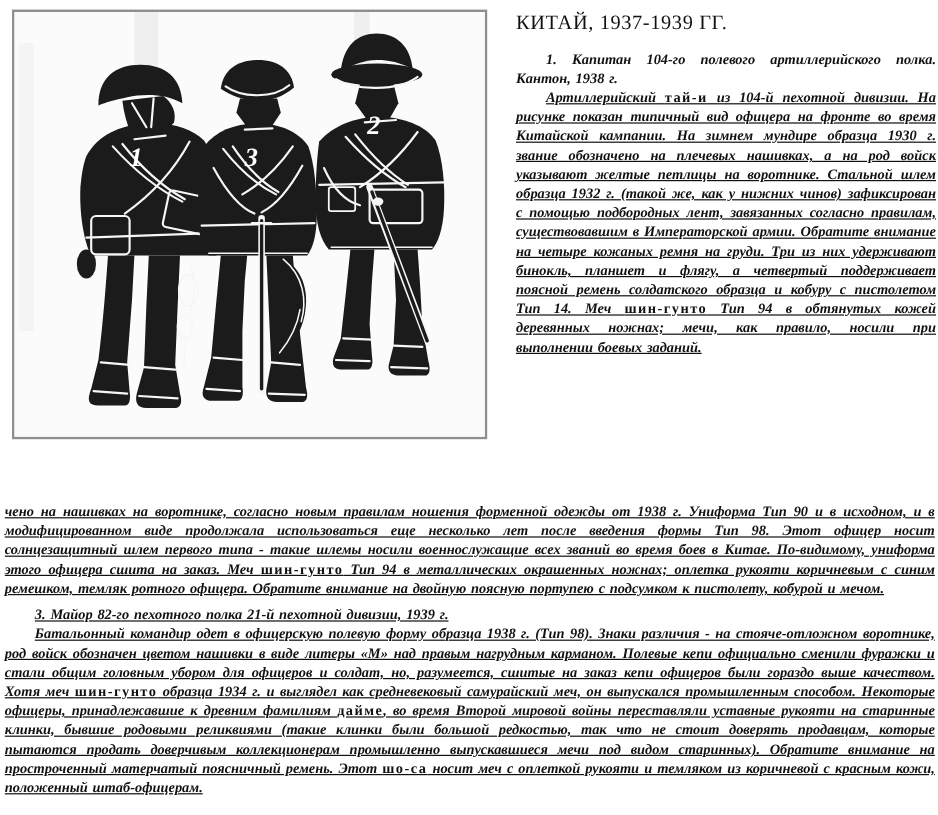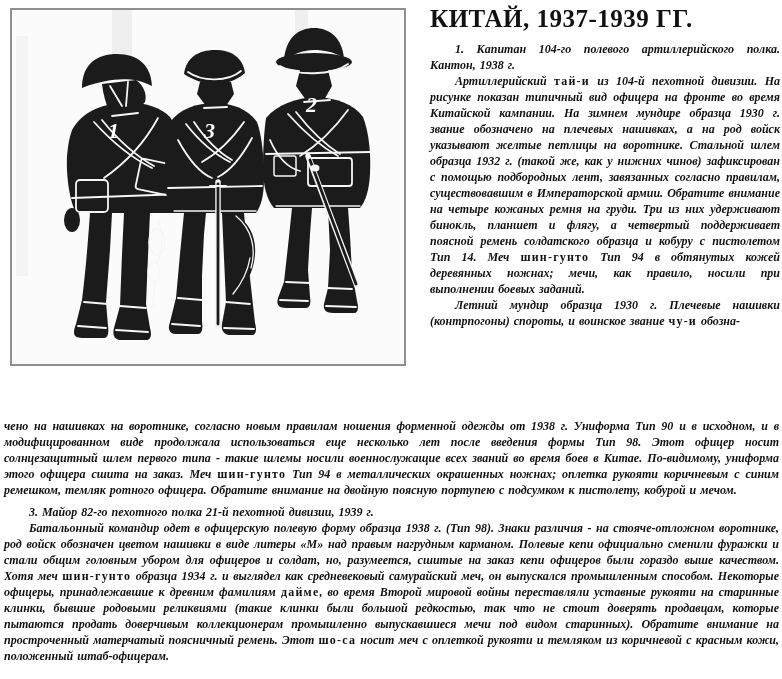--- a/index.html
+++ b/index.html
@@ -27,37 +27,37 @@
     font-family:"Liberation Serif",serif;
     font-weight:bold;font-style:italic;
     font-size:22px;fill:#ffffff;
   }
   
   .col{
     position:absolute;left:430px;top:5px;width:350px;
   }
   .page-title{
     margin:0 0 9px 0;
-    font-size:25px;line-height:27px;
-    font-weight:bold;font-style:normal;
+    font-size:17px;line-height:27px;
+    font-weight:normal;font-style:normal;
     letter-spacing:0.5px;
     white-space:nowrap;
   }
   .heading, .body{
     margin:0;
     font-size:12px;line-height:16px;
     font-weight:bold;font-style:italic;
     text-align:justify;
     word-spacing:1px;
   }
   .heading{text-indent:25px;}
-  .body{text-indent:25px;}
+  .body{text-indent:25px;text-decoration:underline;}
   .noindent{text-indent:0;}
   .gap-top{margin-top:13px;}
-  .gap-top-sm{margin-top:6px;}
+  .gap-top-sm{margin-top:6px;text-decoration:underline;}
   
   .fullwidth{
     position:absolute;left:4px;top:390px;width:775px;margin-top:28px;
   }
   .seg-term{font-style:normal;letter-spacing:1.2px;}
   .seg-text{}
 </style>
 </head>
 <body>
 
@@ -156,21 +156,20 @@
         <ellipse cx="303" cy="158" rx="4.5" ry="3.5" fill="#f6f6f6"></ellipse>
         <text class="fignum" x="294" y="102">2</text>
       </g>
     </svg>
   </div>
 
   <div class="col">
     <h1 class="page-title">КИТАЙ, 1937-1939 ГГ.</h1>
     <p class="heading">1. Капитан 104-го полевого артиллерийского полка. Кантон, 1938 г.</p>
     <p class="body"><span class="seg-text">Артиллерийский </span><span class="seg-term">тай-и</span><span class="seg-text"> из 104-й пехотной дивизии. На рисунке показан типичный вид офицера на фронте во время Китайской кампании. На зимнем мундире образца 1930 г. звание обозначено на плечевых нашивках, а на род войск указывают желтые петлицы на воротнике. Стальной шлем образца 1932 г. (такой же, как у нижних чинов) зафиксирован с помощью подбородных лент, завязанных согласно правилам, существовавшим в Императорской армии. Обратите внимание на четыре кожаных ремня на груди. Три из них удерживают бинокль, планшет и флягу, а четвертый поддерживает поясной ремень солдатского образца и кобуру с пистолетом Тип 14. Меч </span><span class="seg-term">шин-гунто</span><span class="seg-text"> Тип 94 в обтянутых кожей деревянных ножнах; мечи, как правило, носили при выполнении боевых заданий.</span></p>
-    <p class="body"><span class="seg-text">Летний мундир образца 1930 г. Плечевые нашивки (контрпогоны) спороты, и воинское звание </span><span class="seg-term">чу-и</span><span class="seg-text"> обозна-</span></p>
   </div>
 
   <div class="fullwidth">
     <p class="body noindent"><span class="seg-text">чено на нашивках на воротнике, согласно новым правилам ношения форменной одежды от 1938 г. Униформа Тип 90 и в исходном, и в модифицированном виде продолжала использоваться еще несколько лет после введения формы Тип 98. Этот офицер носит солнцезащитный шлем первого типа - такие шлемы носили военнослужащие всех званий во время боев в Китае. По-видимому, униформа этого офицера сшита на заказ. Меч </span><span class="seg-term">шин-гунто</span><span class="seg-text"> Тип 94 в металлических окрашенных ножнах; оплетка рукояти коричневым с синим ремешком, темляк ротного офицера. Обратите внимание на двойную поясную портупею с подсумком к пистолету, кобурой и мечом.</span></p>
     <p class="heading gap-top-sm">3. Майор 82-го пехотного полка 21-й пехотной дивизии, 1939 г.</p>
     <p class="body"><span class="seg-text">Батальонный командир одет в офицерскую полевую форму образца 1938 г. (Тип 98). Знаки различия - на стояче-отложном воротнике, род войск обозначен цветом нашивки в виде литеры «М» над правым нагрудным карманом. Полевые кепи официально сменили фуражки и стали общим головным убором для офицеров и солдат, но, разумеется, сшитые на заказ кепи офицеров были гораздо выше качеством. Хотя меч </span><span class="seg-term">шин-гунто</span><span class="seg-text"> образца 1934 г. и выглядел как средневековый самурайский меч, он выпускался промышленным способом. Некоторые офицеры, принадлежавшие к древним фамилиям </span><span class="seg-term">дайме</span><span class="seg-text">, во время Второй мировой войны переставляли уставные рукояти на старинные клинки, бывшие родовыми реликвиями (такие клинки были большой редкостью, так что не стоит доверять продавцам, которые пытаются продать доверчивым коллекционерам промышленно выпускавшиеся мечи под видом старинных). Обратите внимание на простроченный матерчатый поясничный ремень. Этот </span><span class="seg-term">шо-са</span><span class="seg-text"> носит меч с оплеткой рукояти и темляком из коричневой с красным кожи, положенный штаб-офицерам.</span></p>
   </div>
 
 </div>
 

